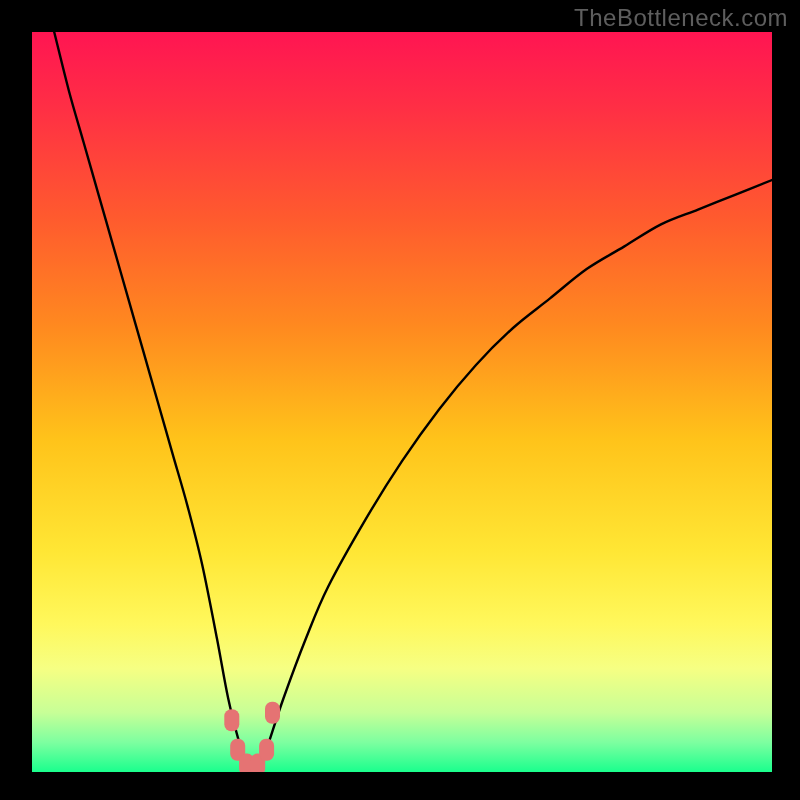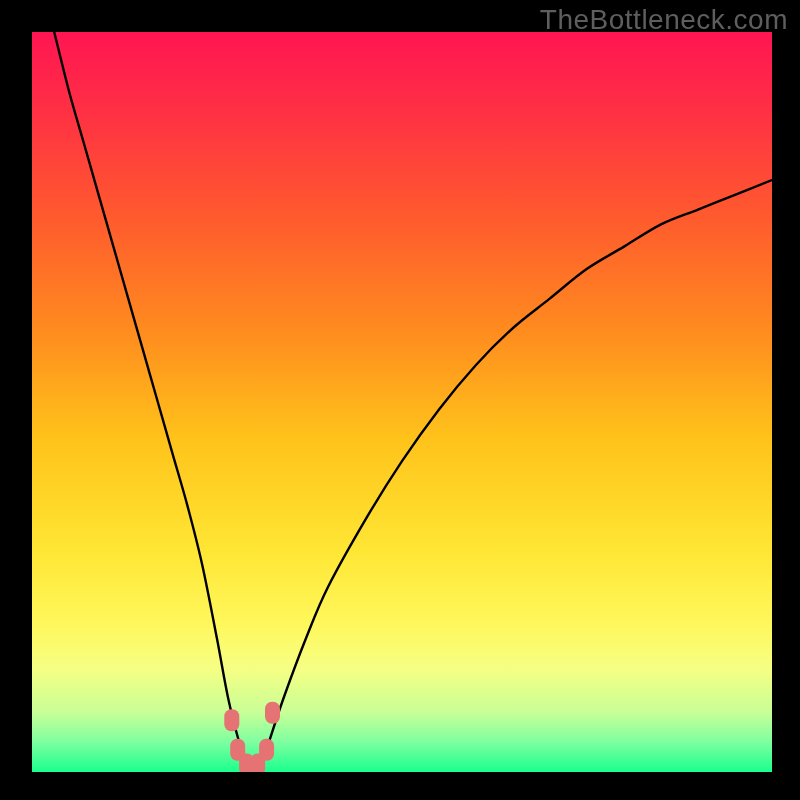--- a/index.html
+++ b/index.html
@@ -25,21 +25,21 @@
     width: 740px;
     height: 740px;
     overflow: hidden;
   }
   .watermark {
     position: absolute;
     top: 4px;
     right: 12px;
     color: #5e5e5e;
     font-family: Arial, Helvetica, sans-serif;
-    font-size: 28px;
+    font-size: 24px;
     letter-spacing: 0.5px;
     user-select: none;
   }
   svg { display: block; }
 </style>
 </head>
 <body>
 
 <div class="frame">
   <div class="plot">

